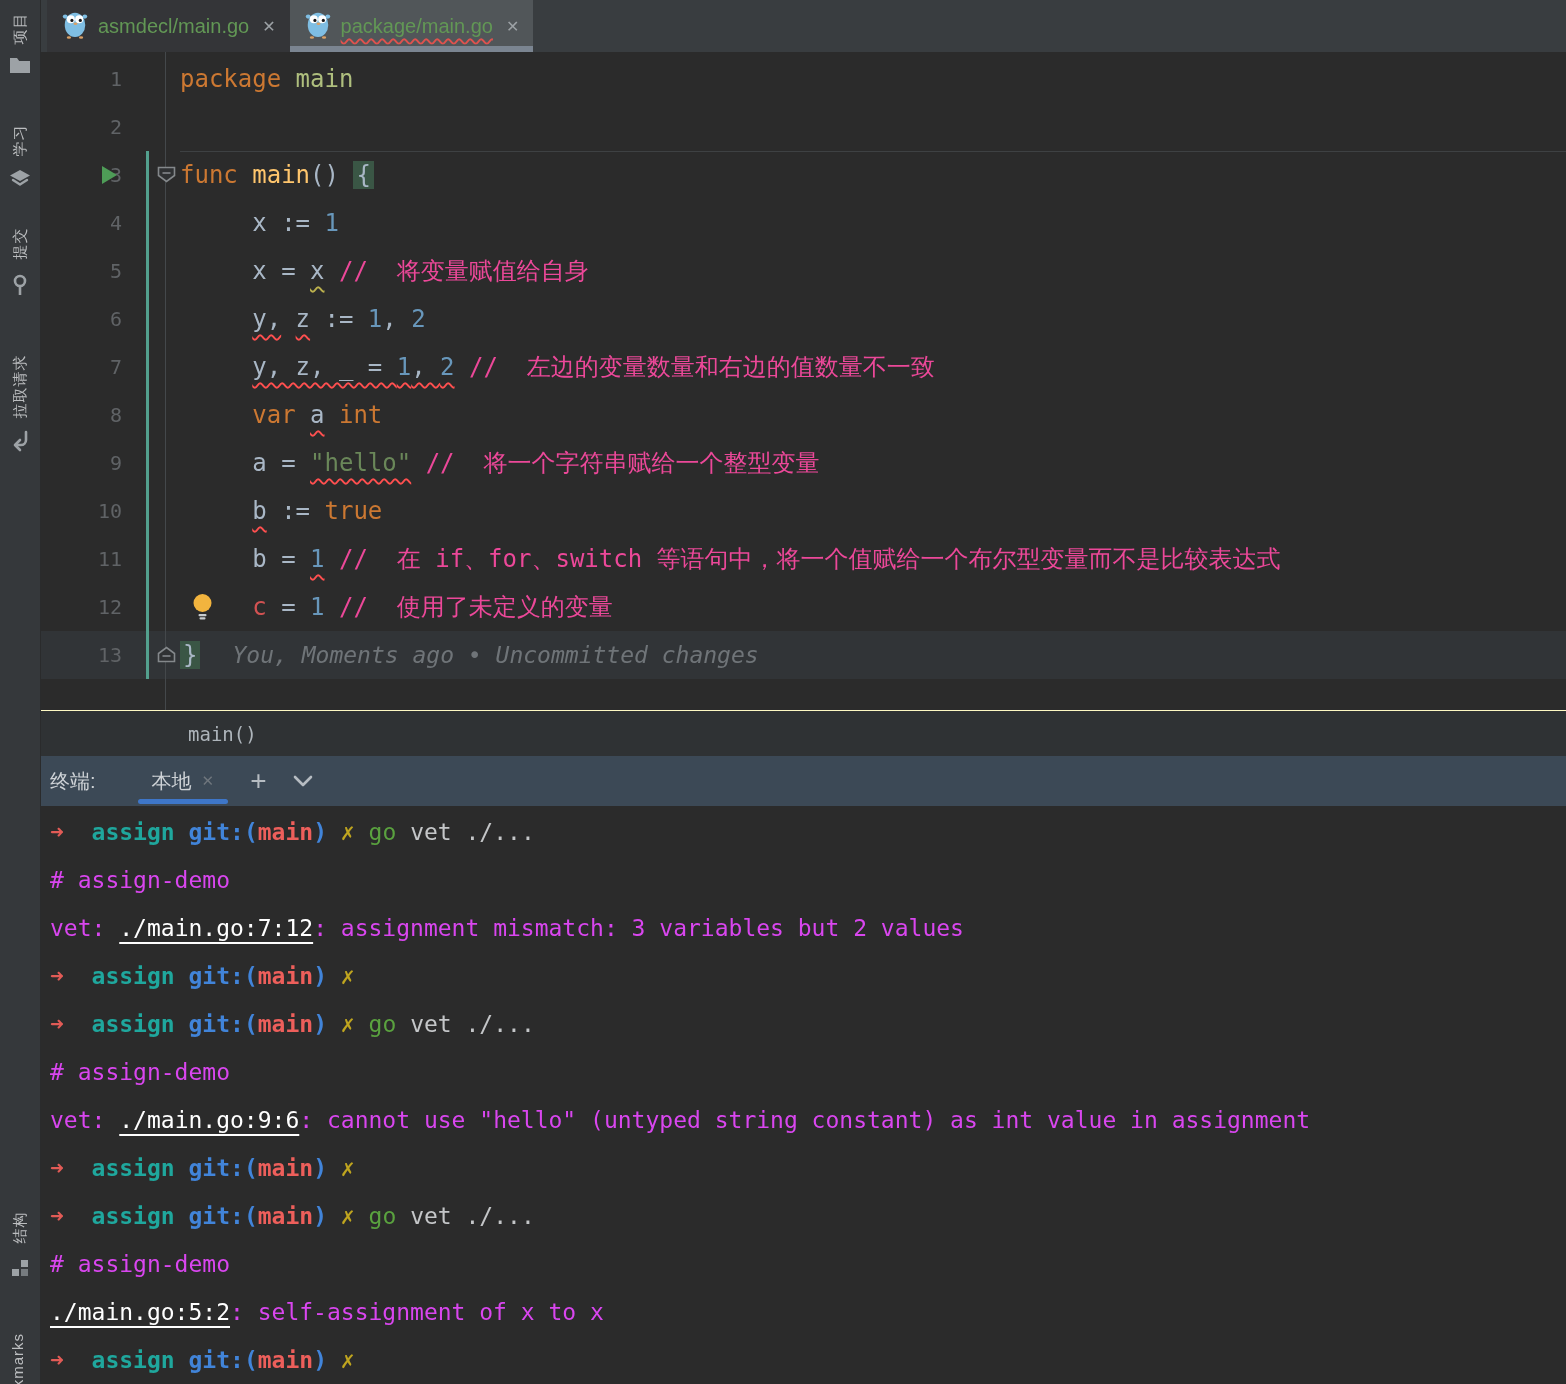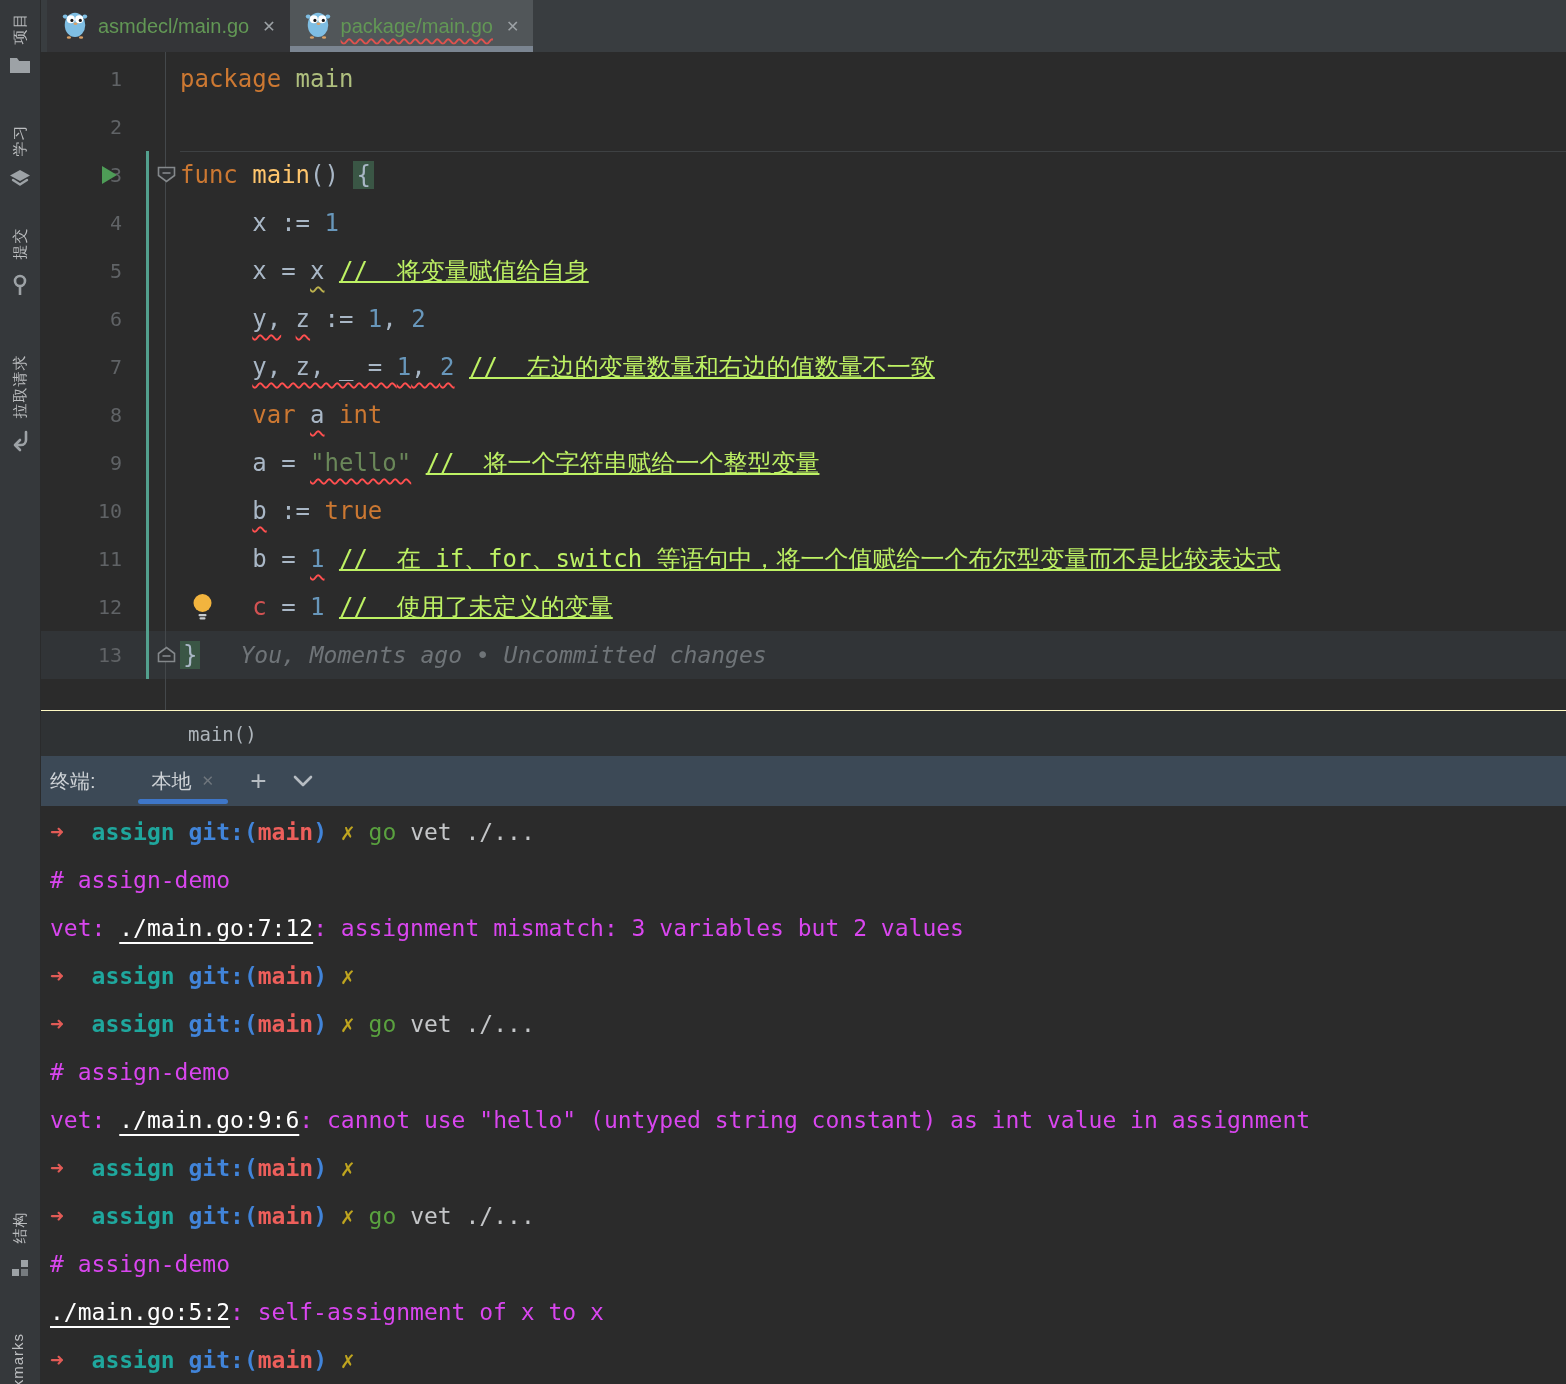--- a/index.html
+++ b/index.html
@@ -39,25 +39,25 @@
   
   .editor{position:absolute;left:40px;top:52px;width:1526px;height:658px;background:#2b2b2b;
           overflow:hidden;}
   .ed-lines{position:absolute;left:0;top:3px;width:100%;}
   .ed-line{position:relative;height:48px;line-height:48px;white-space:pre;font-size:24px;}
   .ed-line.caret{background:#313437;}
   .ln{position:absolute;left:0;top:0;width:82px;text-align:right;color:#606366;font-size:20px;}
   .code{position:absolute;left:140px;top:0;tab-size:5;}
   .tk-kw{color:#cc7832;}  .tk-pkg{color:#afbf7e;}  .tk-fn{color:#ffc66d;}
   .tk-d{color:#a9b7c6;}   .tk-num{color:#6897bb;}  .tk-str{color:#6a8759;}
-  .tk-com{color:#bef264;text-decoration:underline;} .tk-err{color:#d25252;}
+  .tk-com{color:#ec4899;} .tk-err{color:#d25252;}
   .tk-brace{color:#a9b7c6;background:#3a5645;padding:0 3px;}
   .sq-red{text-decoration:underline wavy #ff4f4f 2px;text-underline-offset:7px;}
   .sq-yel{text-decoration:underline wavy #bcb14d 2px;text-underline-offset:7px;}
-  .annotation{font-style:italic;color:#6f7478;margin-left:40px;font-size:23px;}
+  .annotation{font-style:italic;color:#6f7478;margin-left:32px;font-size:23px;}
   .gutter-vline{position:absolute;left:125px;top:0;bottom:0;width:1px;background:#44484b;}
   .vcs-bar{position:absolute;left:106px;width:3px;background:#53a08e;}
   .method-sep{position:absolute;left:140px;right:0;height:1px;background:#3e4143;}
   .run-arrow{position:absolute;left:62px;width:0;height:0;border-top:9px solid transparent;
              border-bottom:9px solid transparent;border-left:15px solid #4e9c57;cursor:pointer;}
   .fold-marker{position:absolute;left:117px;line-height:0;cursor:pointer;}
   .bulb{position:absolute;left:152px;line-height:0;cursor:pointer;}
 
   
   .breadcrumbs{position:absolute;left:40px;top:710px;width:1526px;height:46px;background:#2f3234;

